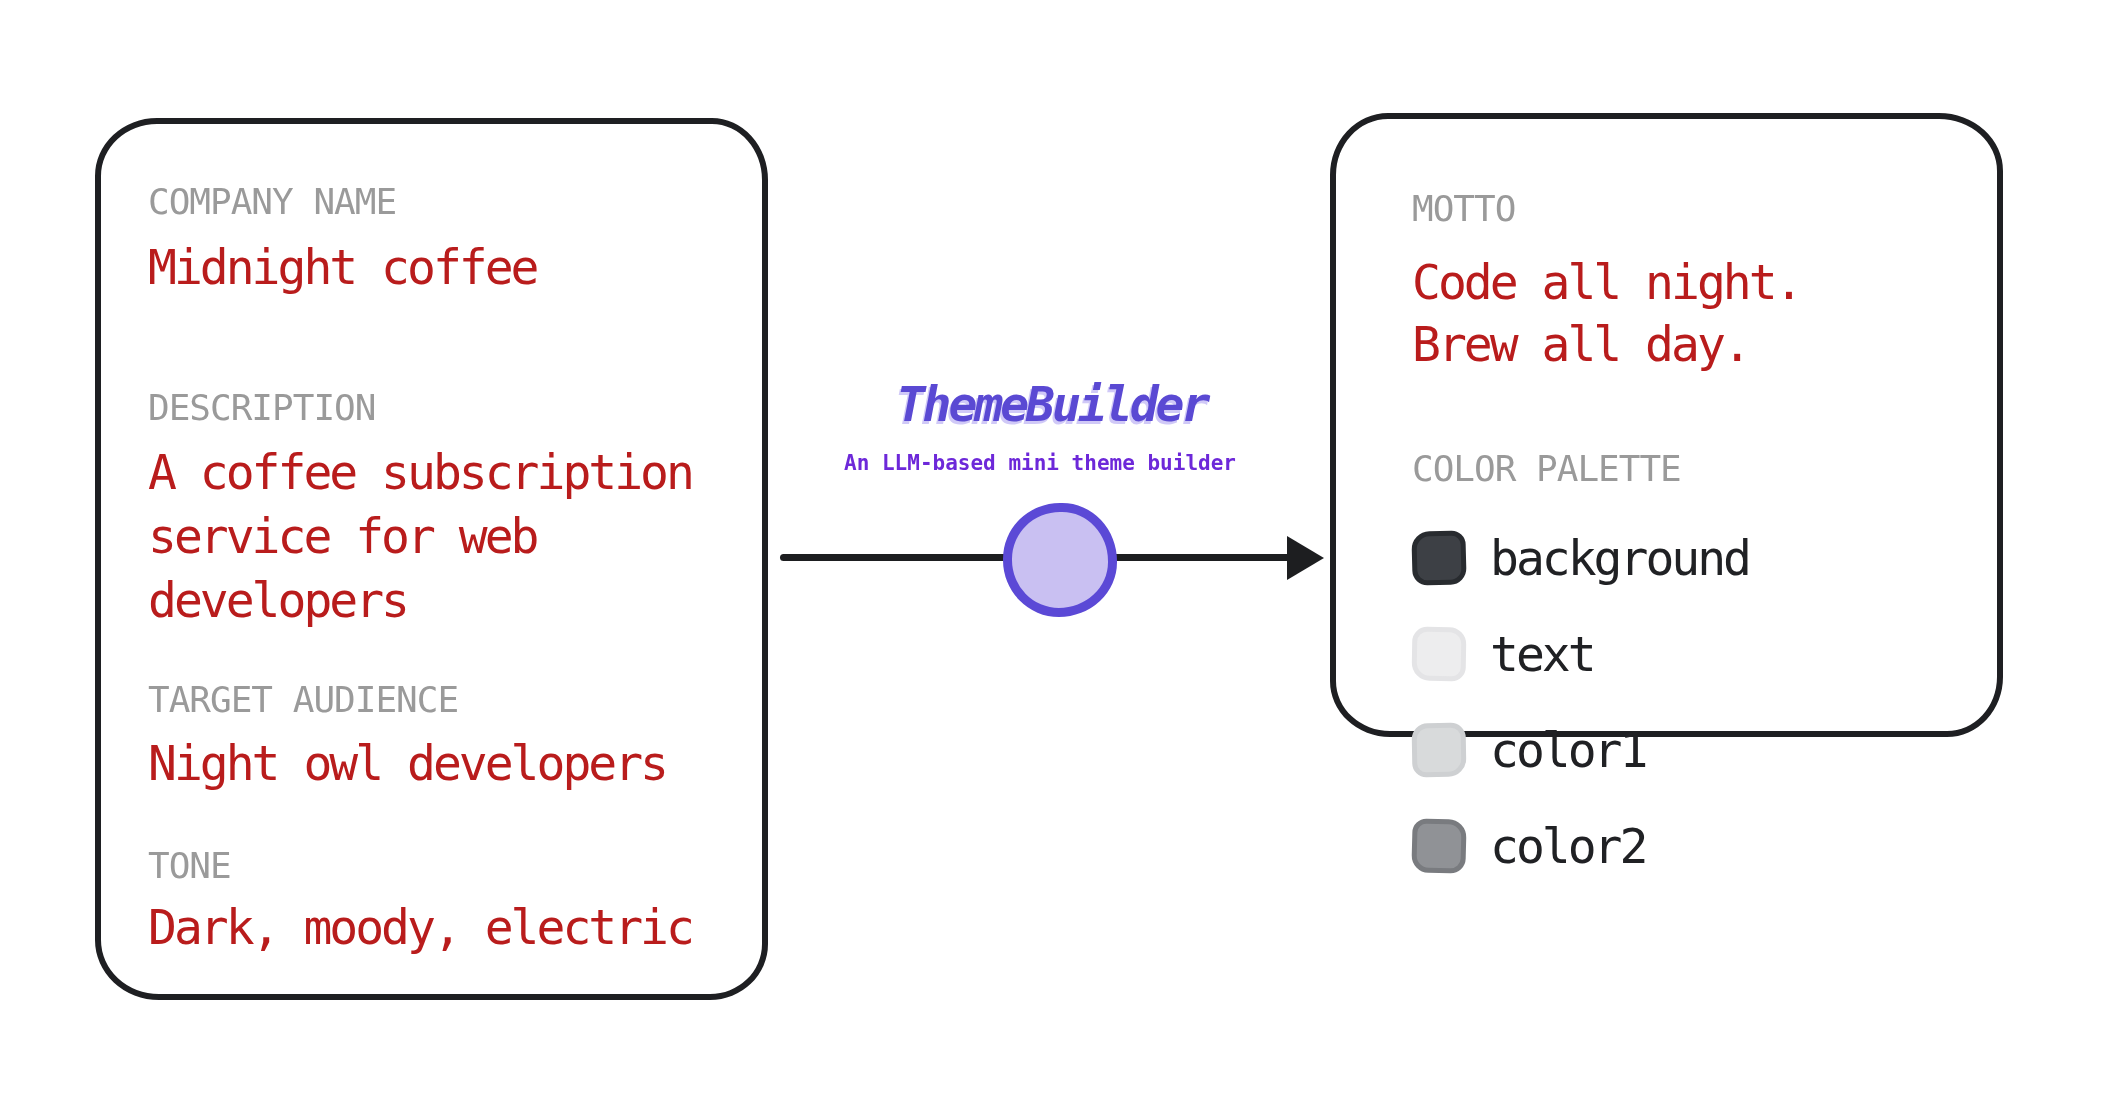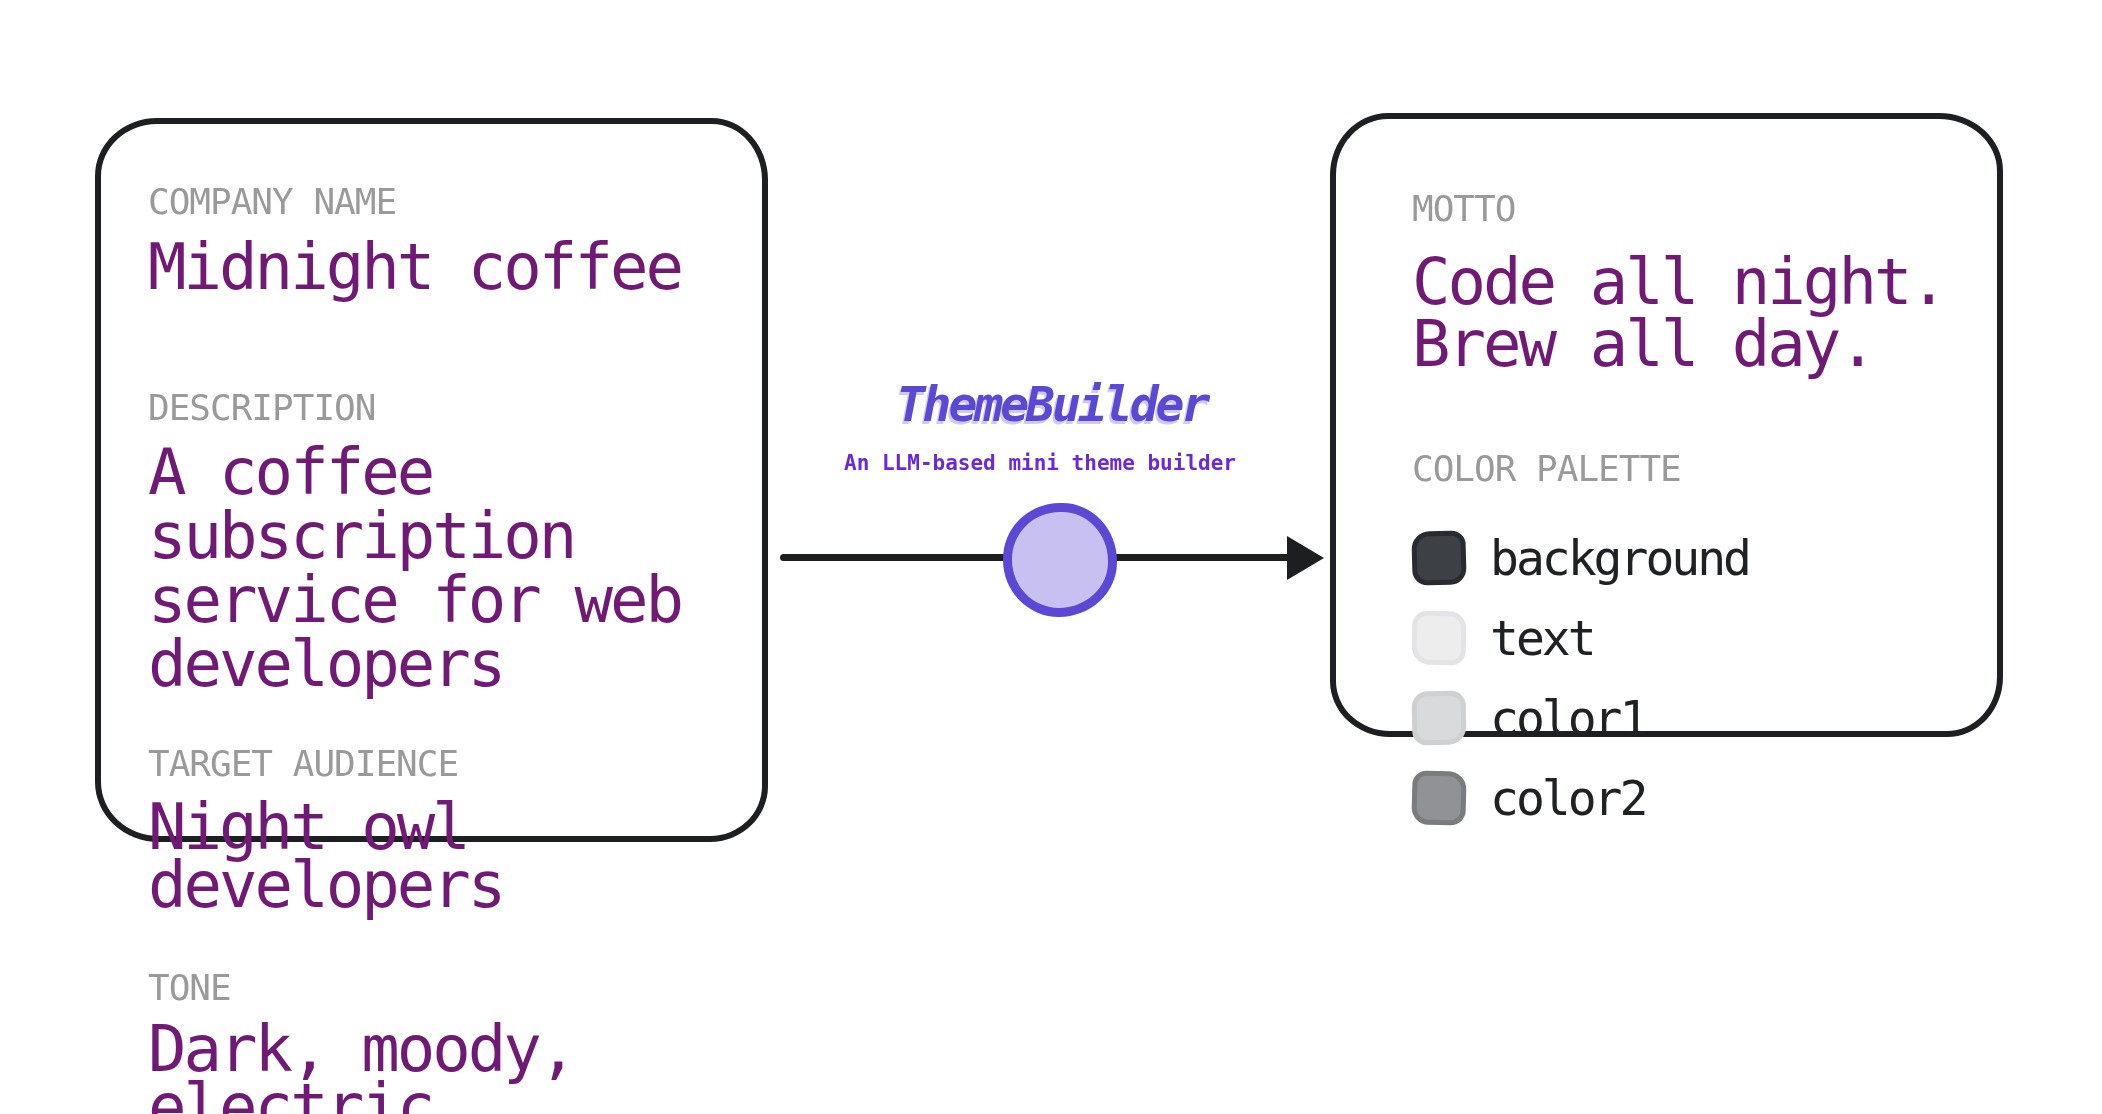--- a/index.html
+++ b/index.html
@@ -15,43 +15,43 @@
 
   
   .card {
     position: absolute;
     box-sizing: border-box;
     border: 6px solid #1e1f22;
     background: #ffffff;
   }
   .card.left {
     left: 95px; top: 118px;
-    width: 673px; height: 724px;
+    width: 673px; height: 882px;
     border-radius: 62px 56px 58px 64px / 58px 62px 56px 60px;
     padding: 58px 36px 17px 47px;
   }
   .card.right {
     left: 1330px; top: 113px;
     width: 673px; height: 624px;
     border-radius: 58px 64px 56px 60px / 62px 58px 60px 56px;
     padding: 60px 36px 16px 76px;
   }
 
   .label {
     font-size: 36px;
     line-height: 40px;
     letter-spacing: -1px;
     color: #9a9a9a;
     white-space: nowrap;
   }
   .value {
-    font-size: 64px;
+    font-size: 48px;
     line-height: 58px;
     letter-spacing: -3px;
-    color: #701a75;
+    color: #b91c1c;
     white-space: pre-line;
   }
   .value.multiline { line-height: 64px; }
 
   .left .field-1 .label { margin-top: 0; }
   .left .field-1 .value { margin-top: 16px; }
   .left .field-2 .label { margin-top: 92px; }
   .left .field-2 .value { margin-top: 12px; }
   .left .field-3 .label { margin-top: 48px; }
   .left .field-3 .value { margin-top: 14px; }
@@ -60,21 +60,21 @@
 
   .right .motto-label { margin-top: 10px; }
   .right .motto-value { margin-top: 22px; line-height: 62px; }
   .right .palette-label { margin-top: 74px; }
 
   
   .palette {
     margin-top: 42px;
     display: flex;
     flex-direction: column;
-    gap: 26px;
+    gap: 42px;
   }
   .palette-row {
     display: flex;
     align-items: center;
     gap: 24px;
   }
   .swatch {
     width: 54px; height: 54px;
     box-sizing: border-box;
     border: 5px solid transparent;

